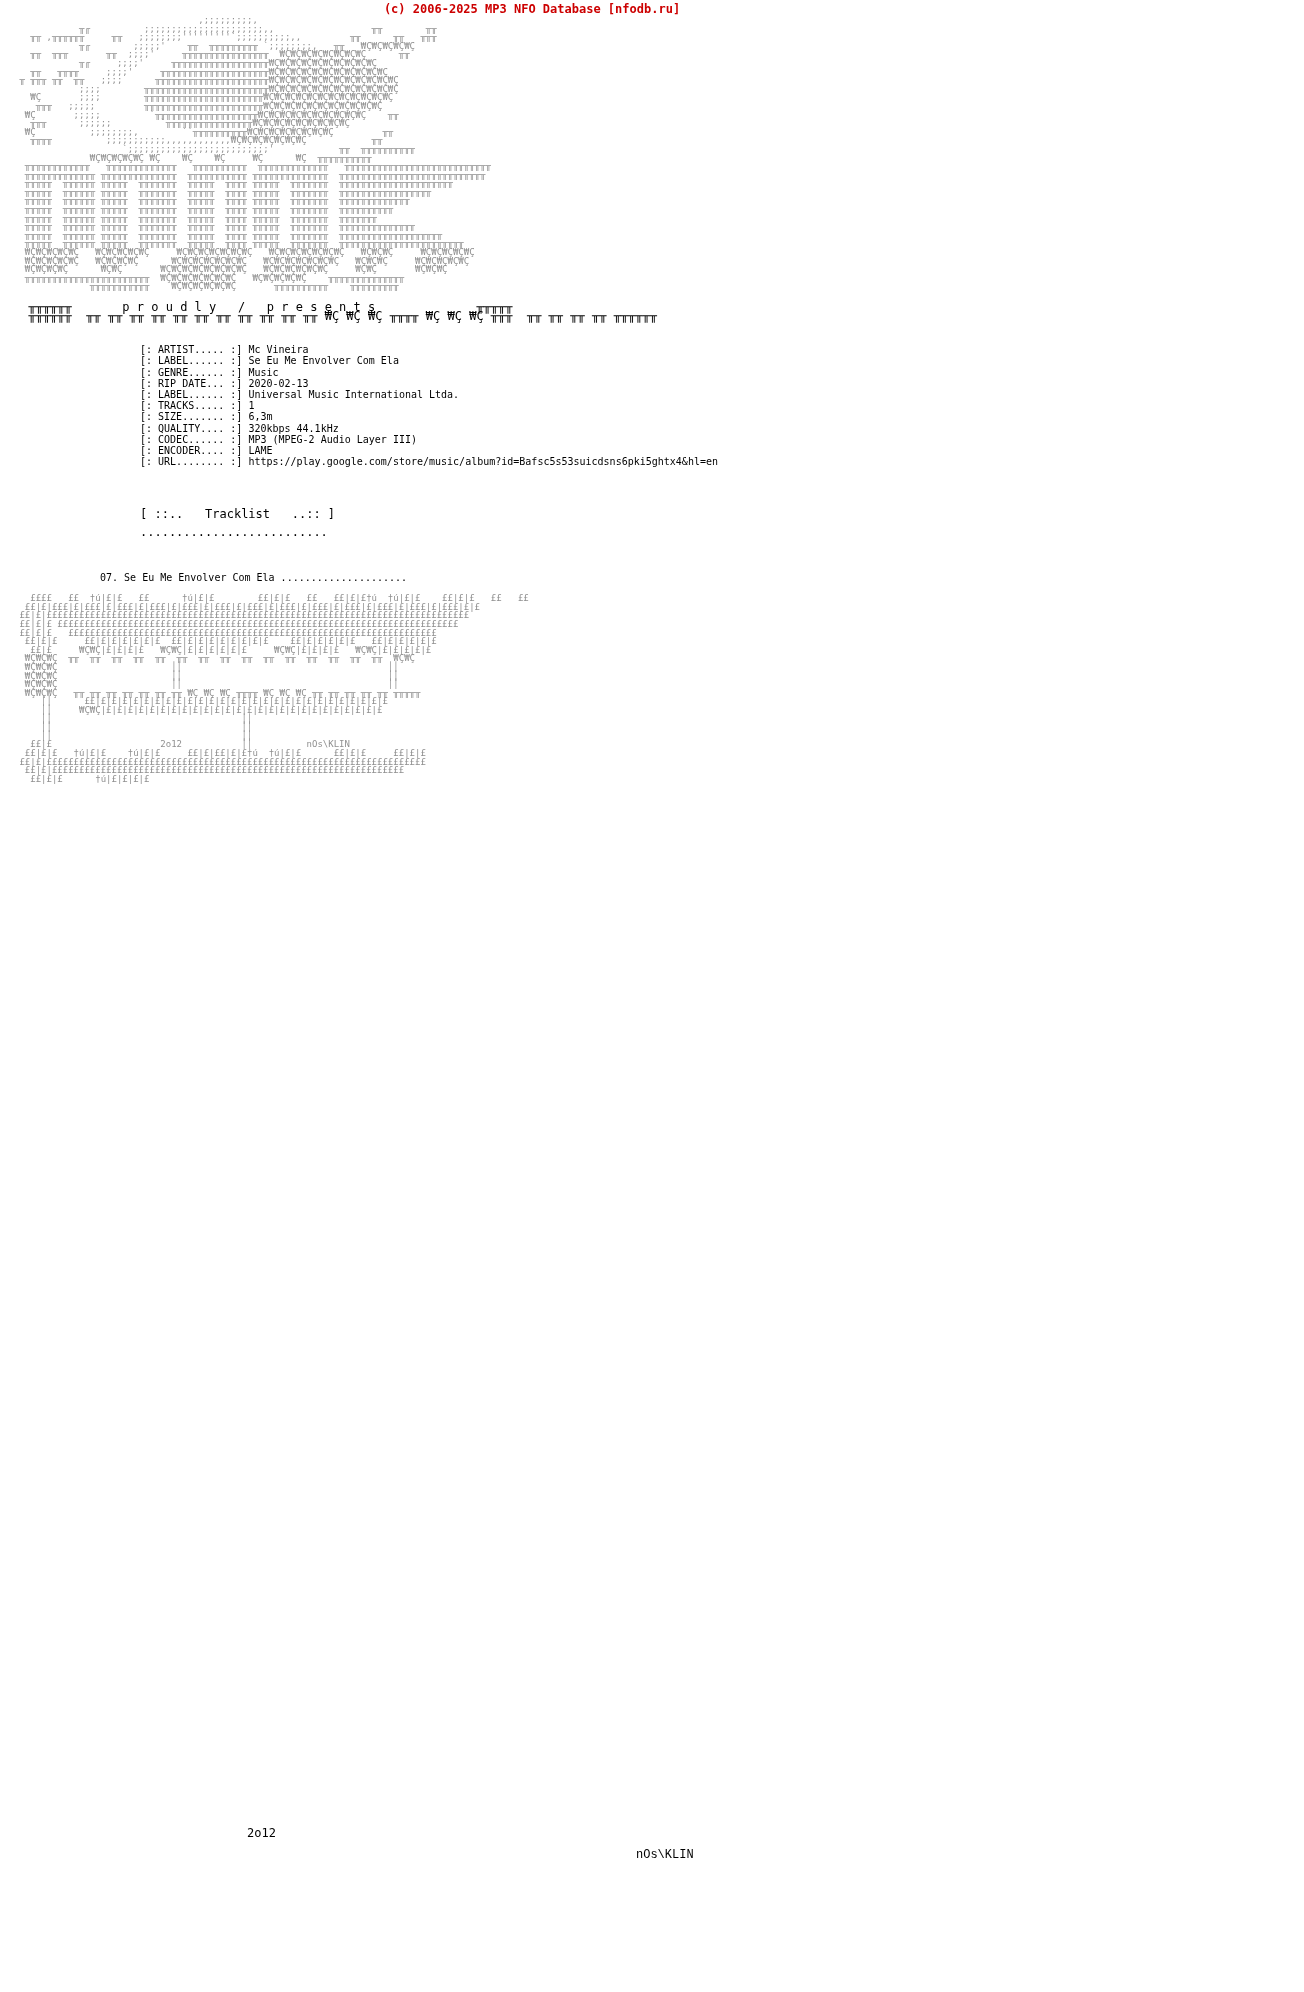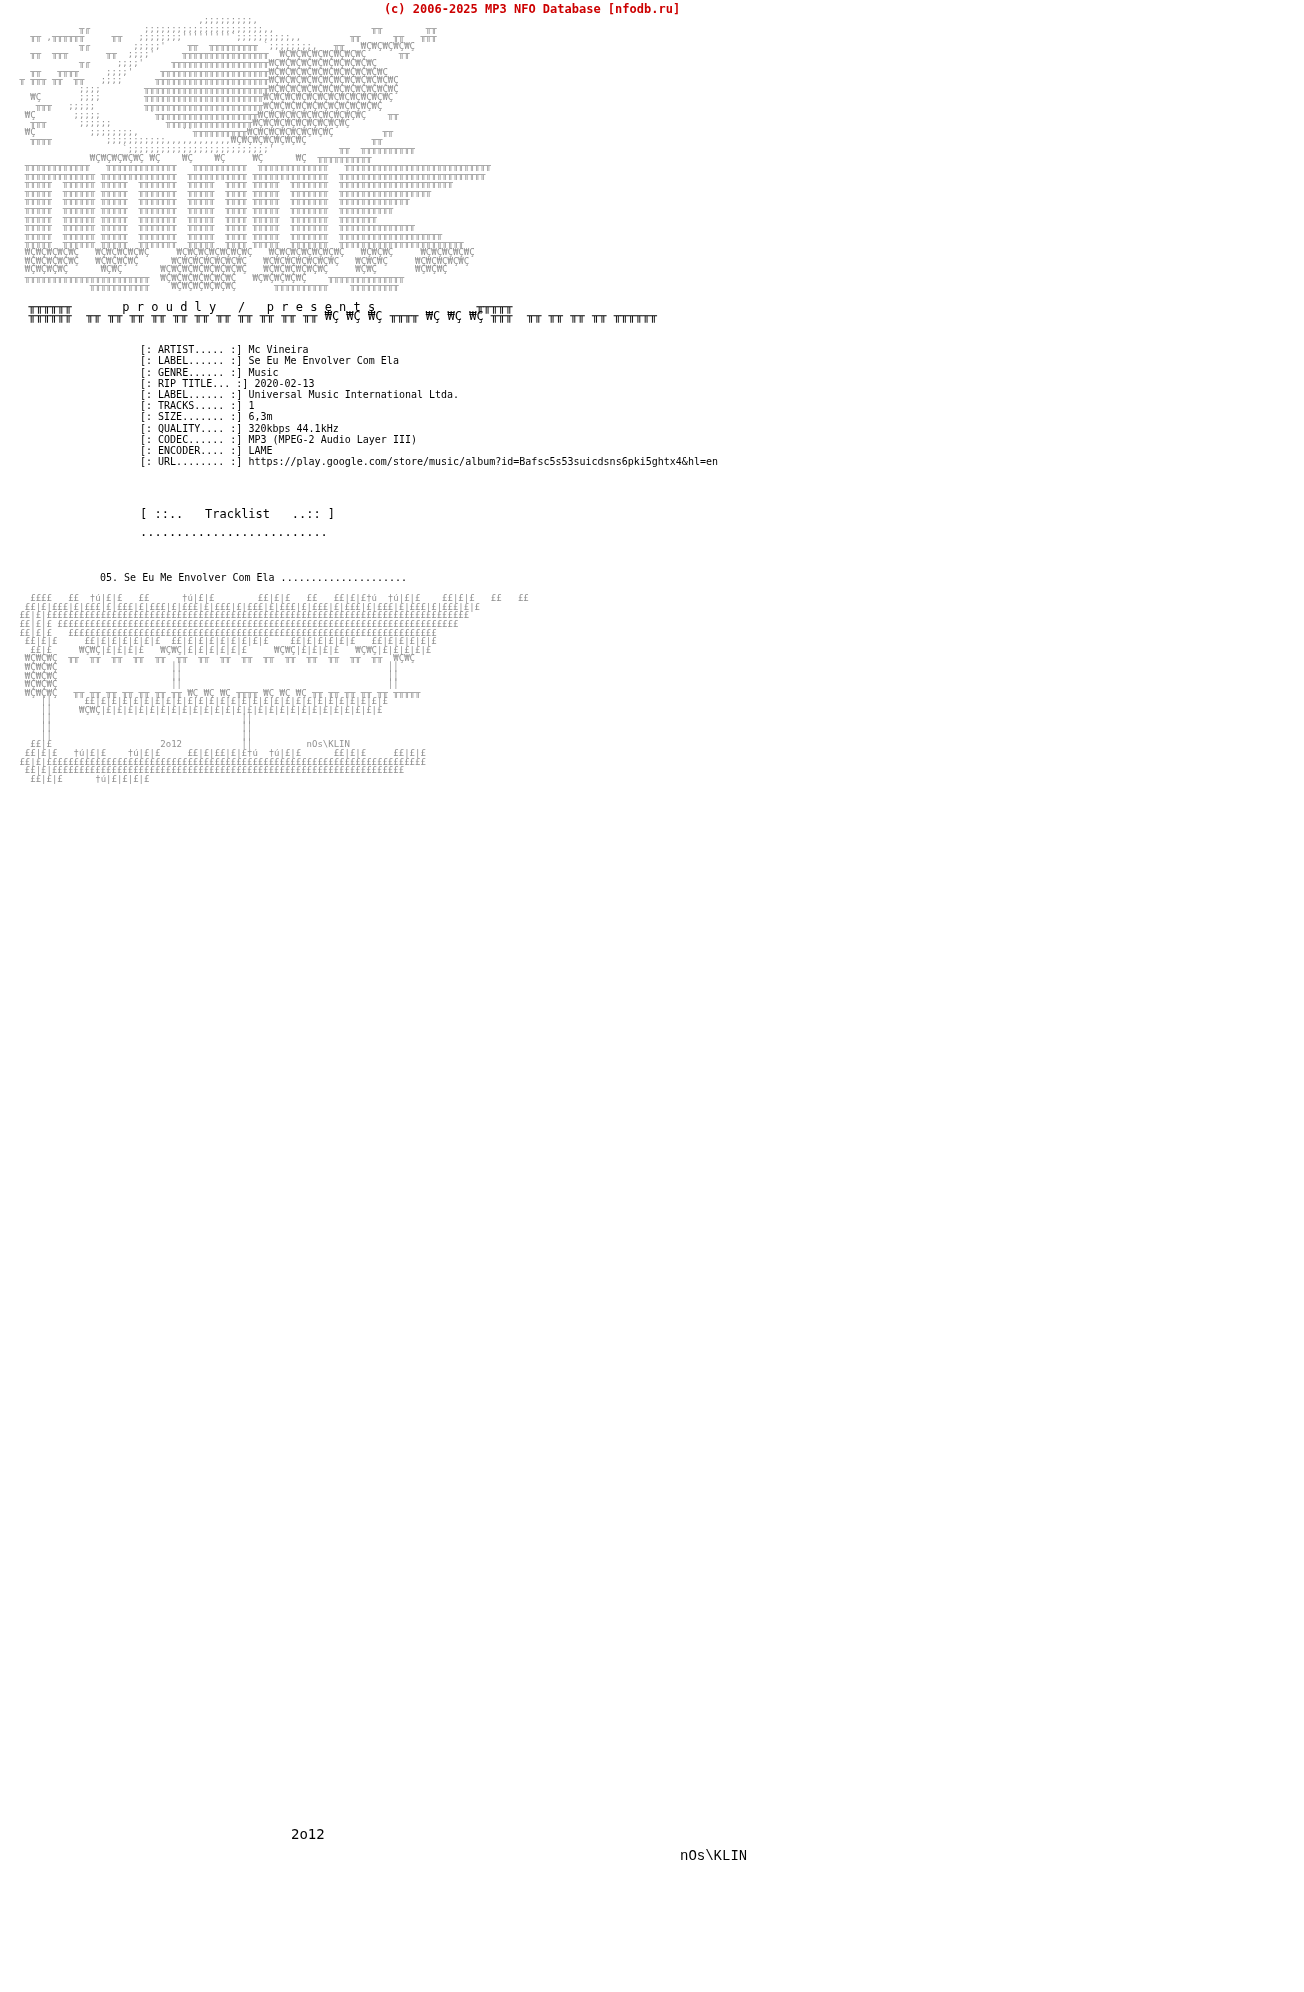--- a/index.html
+++ b/index.html
@@ -79,24 +79,23 @@
     font-size: 10px;
     line-height: 11.2px;
     white-space: pre;
     color: #000000;
     padding-left: 100px;
     margin-top: 2px;
   }
   .sig {
     position: absolute;
     font-family: "DejaVu Sans Mono", "Liberation Mono", monospace;
-    font-size: 14px;
+    font-size: 12px;
     color: #000000;
     white-space: pre;
-    margin-left: 44px;
   }
   .sig-year { left: 247px; top: 1826px; }
   .sig-group { left: 636px; top: 1848px; font-family: Liberation Mono, monospace; }
 </style>
 </head>
 <body>
 
 <div class="page">
 
   <div class="header">(c) 2006-2025 MP3 NFO Database [nfodb.ru]</div>
@@ -135,37 +134,37 @@
   ╥╥╥╥╥╥╥╥╥╥╥╥╥╥╥╥╥╥╥╥╥╥╥  ₩Ç₩Ç₩Ç₩Ç₩Ç₩Ç₩Ç   ₩Ç₩Ç₩Ç₩Ç₩Ç    ╥╥╥╥╥╥╥╥╥╥╥╥╥╥
               ╥╥╥╥╥╥╥╥╥╥╥    ₩Ç₩Ç₩Ç₩Ç₩Ç₩Ç       ╥╥╥╥╥╥╥╥╥╥    ╥╥╥╥╥╥╥╥╥</pre>
 
   <pre class="presents-line">  ╥╥╥╥╥╥       p r o u d l y   /   p r e s e n t s              ╥╥╥╥╥
   ╥╥╥╥╥╥  ╥╥ ╥╥ ╥╥ ╥╥ ╥╥ ╥╥ ╥╥ ╥╥ ╥╥ ╥╥ ╥╥ ₩Ç ₩Ç ₩Ç ╥╥╥╥ ₩Ç ₩Ç ₩Ç ╥╥╥  ╥╥ ╥╥ ╥╥ ╥╥ ╥╥╥╥╥╥</pre>
 
   <div class="info-block">
 <span><span>[: ARTIST..... :]</span> <span>Mc Vineira</span></span>
 <span><span>[: LABEL...... :]</span> <span>Se Eu Me Envolver Com Ela</span></span>
 <span><span>[: GENRE...... :]</span> <span>Music</span></span>
-<span><span>[: RIP TITLE... :]</span> <span>2020-02-13</span></span>
+<span><span>[: RIP DATE... :]</span> <span>2020-02-13</span></span>
 <span><span>[: LABEL...... :]</span> <span>Universal Music International Ltda.</span></span>
 <span><span>[: TRACKS..... :]</span> <span>1</span></span>
 <span><span>[: SIZE....... :]</span> <span>6,3m</span></span>
 <span><span>[: QUALITY.... :]</span> <span>320kbps 44.1kHz</span></span>
 <span><span>[: CODEC...... :]</span> <span>MP3 (MPEG-2 Audio Layer III)</span></span>
 <span><span>[: ENCODER.... :]</span> <span>LAME</span></span>
 <span><span>[: URL........ :]</span> <span>https://play.google.com/store/music/album?id=Bafsc5s53suicdsns6pki5ghtx4&amp;hl=en</span></span>
   </div>
 
   <div class="tracklist-head">
 <span>[ ::..   Tracklist   ..:: ]</span>
 <span>..........................</span>
   </div>
 
   <div class="tracklist">
-<span>05. Se Eu Me Envolver Com Ela .....................</span>
+<span>07. Se Eu Me Envolver Com Ela .....................</span>
   </div>
 
   <pre class="ascii-block ascii-logo-bottom">   ££££   ££  †ú|£|£   ££      †ú|£|£        ££|£|£   ££   ££|£|£†ú  †ú|£|£    ££|£|£   ££   ££
   ££|£|£££|£|£££|£|£££|£|£££|£|£££|£|£££|£|£££|£|£££|£|£££|£|£££|£|£££|£|£££|£|£££|£|£
  ££|£|££££££££££££££££££££££££££££££££££££££££££££££££££££££££££££££££££££££££££££££
  ££|£|£ ££££££££££££££££££££££££££££££££££££££££££££££££££££££££££££££££££££££££££
  ££|£|£   ££££££££££££££££££££££££££££££££££££££££££££££££££££££££££££££££££££
   ££|£|£     ££|£|£|£|£|£|£  ££|£|£|£|£|£|£|£|£    ££|£|£|£|£|£   ££|£|£|£|£|£
    ££|£     ₩Ç₩Ç|£|£|£|£   ₩Ç₩Ç|£|£|£|£|£|£     ₩Ç₩Ç|£|£|£|£   ₩Ç₩Ç|£|£|£|£|£
   ₩Ç₩Ç₩Ç  ╥╥  ╥╥  ╥╥  ╥╥  ╥╥  ╥╥  ╥╥  ╥╥  ╥╥  ╥╥  ╥╥  ╥╥  ╥╥  ╥╥  ╥╥  ₩Ç₩Ç

